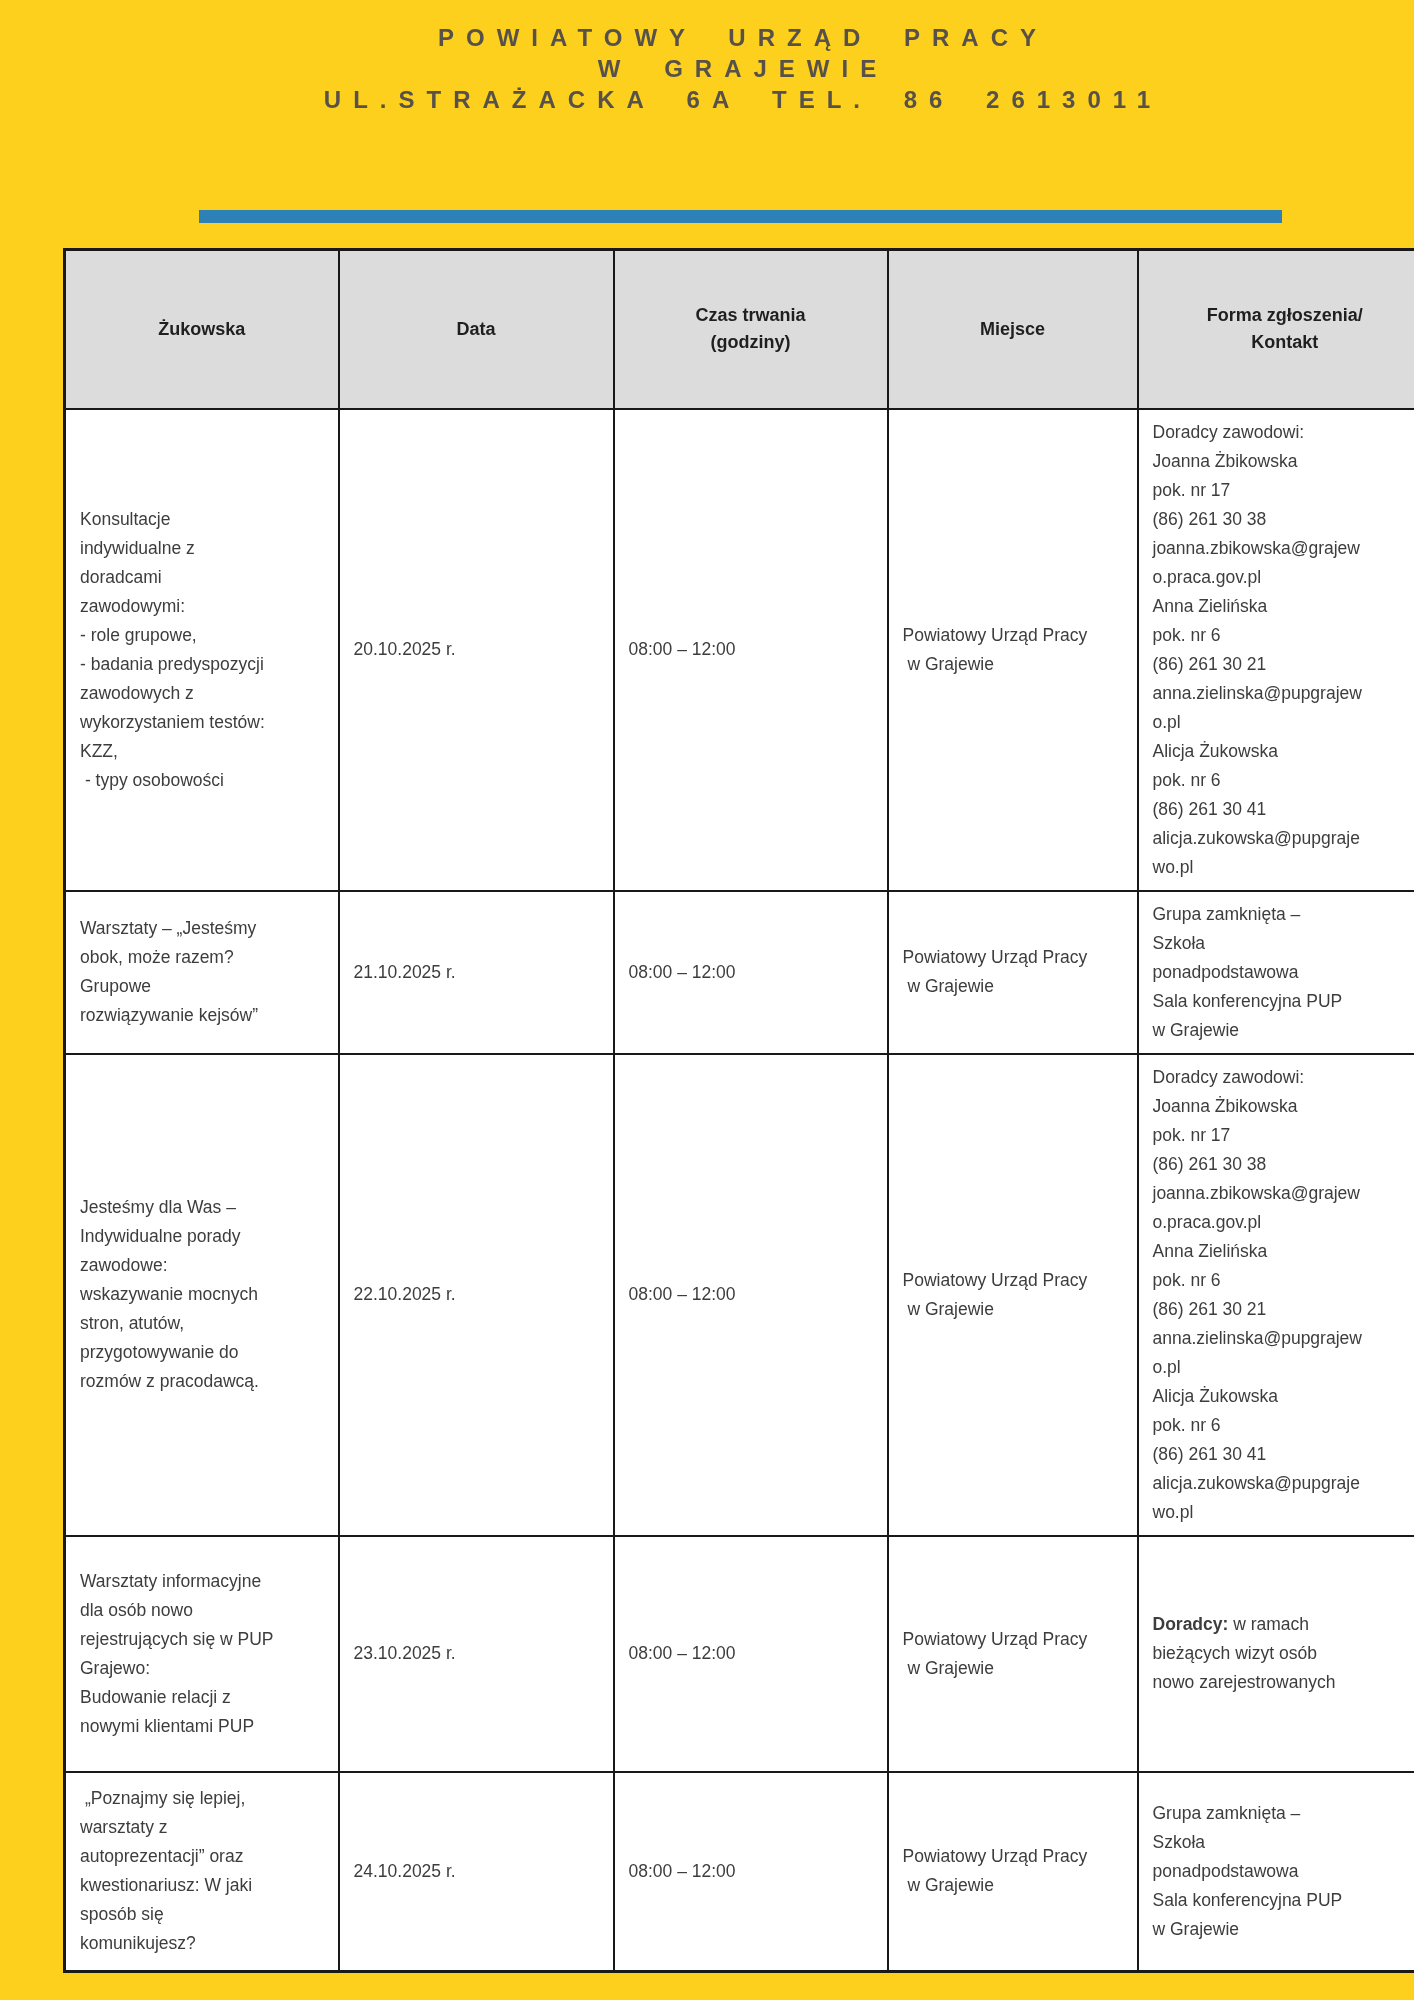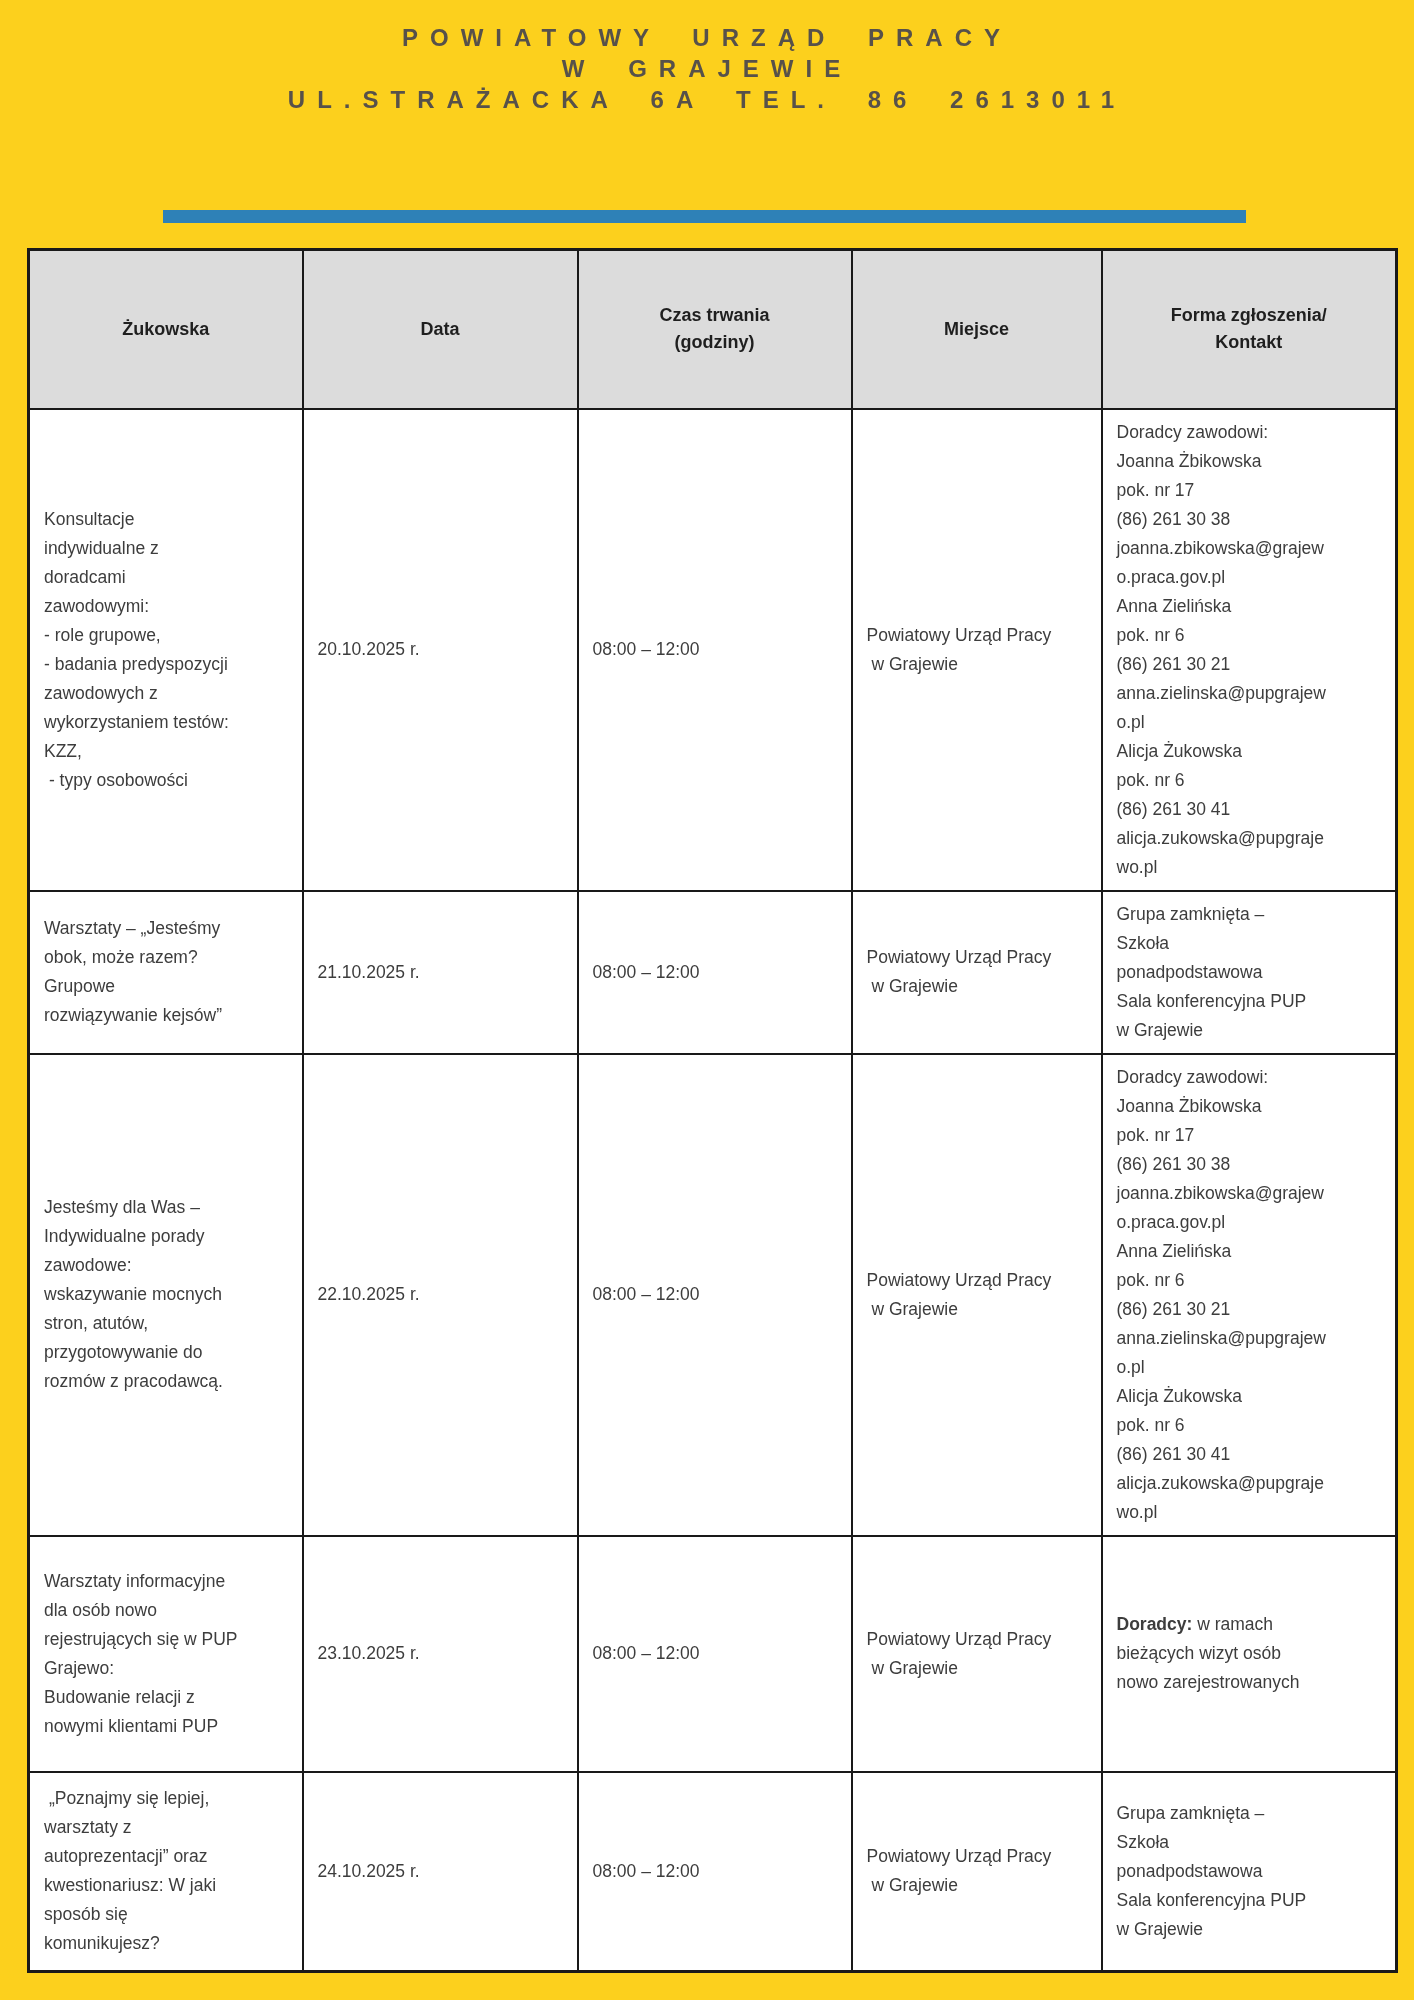--- a/index.html
+++ b/index.html
@@ -2,21 +2,21 @@
 <html><head>
 <meta charset="utf-8">
 <style>
   html,body{margin:0;padding:0;}
   body{
     width:1414px;height:2000px;
     background:#fcd01d;
     font-family:"Liberation Sans","DejaVu Sans",sans-serif;
     position:relative;overflow:hidden;
   }
-  .canvas{position:absolute;inset:0;}
+  .canvas{position:absolute;inset:0;margin-left:36px;}
   
   .hdr{
     position:absolute;top:22px;left:0;width:1414px;
     text-align:center;
     color:#57514a;
     font-weight:bold;
     font-size:24px;
     line-height:31px;
     letter-spacing:12px;
     word-spacing:13px;

